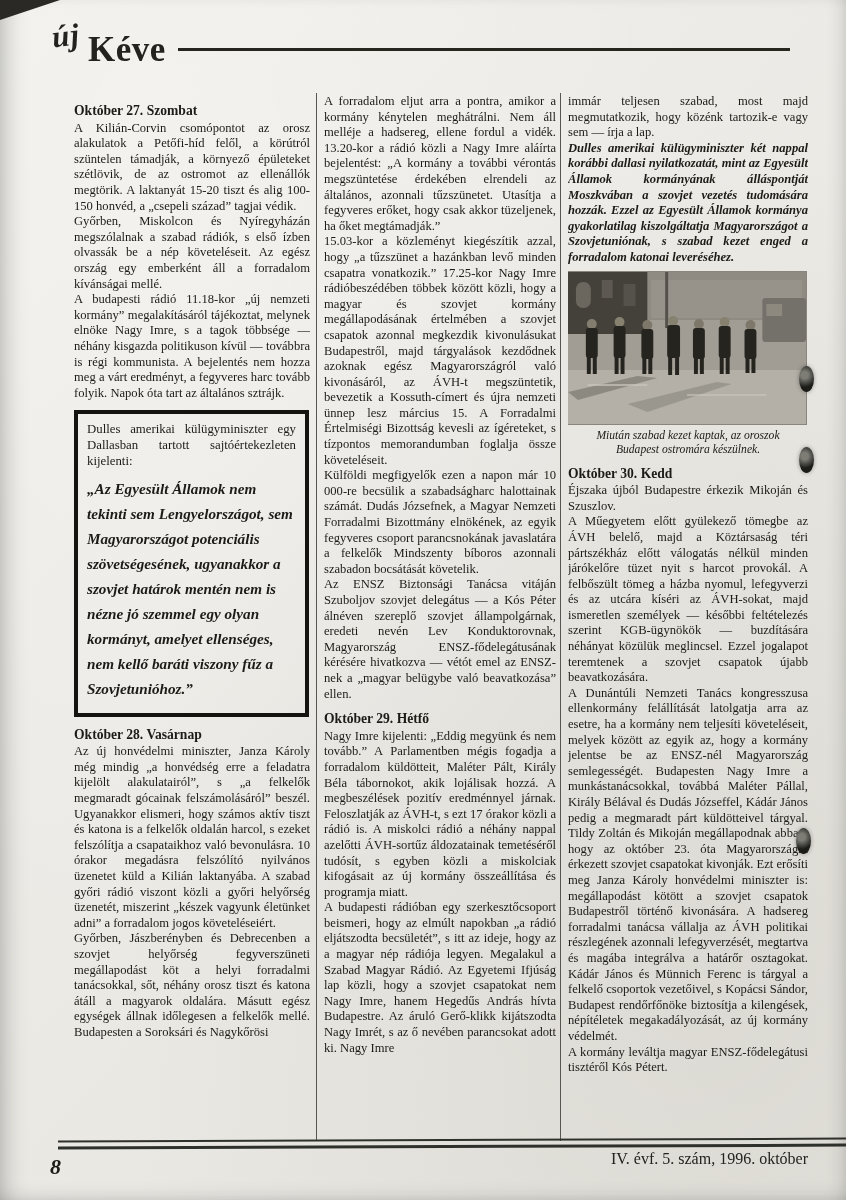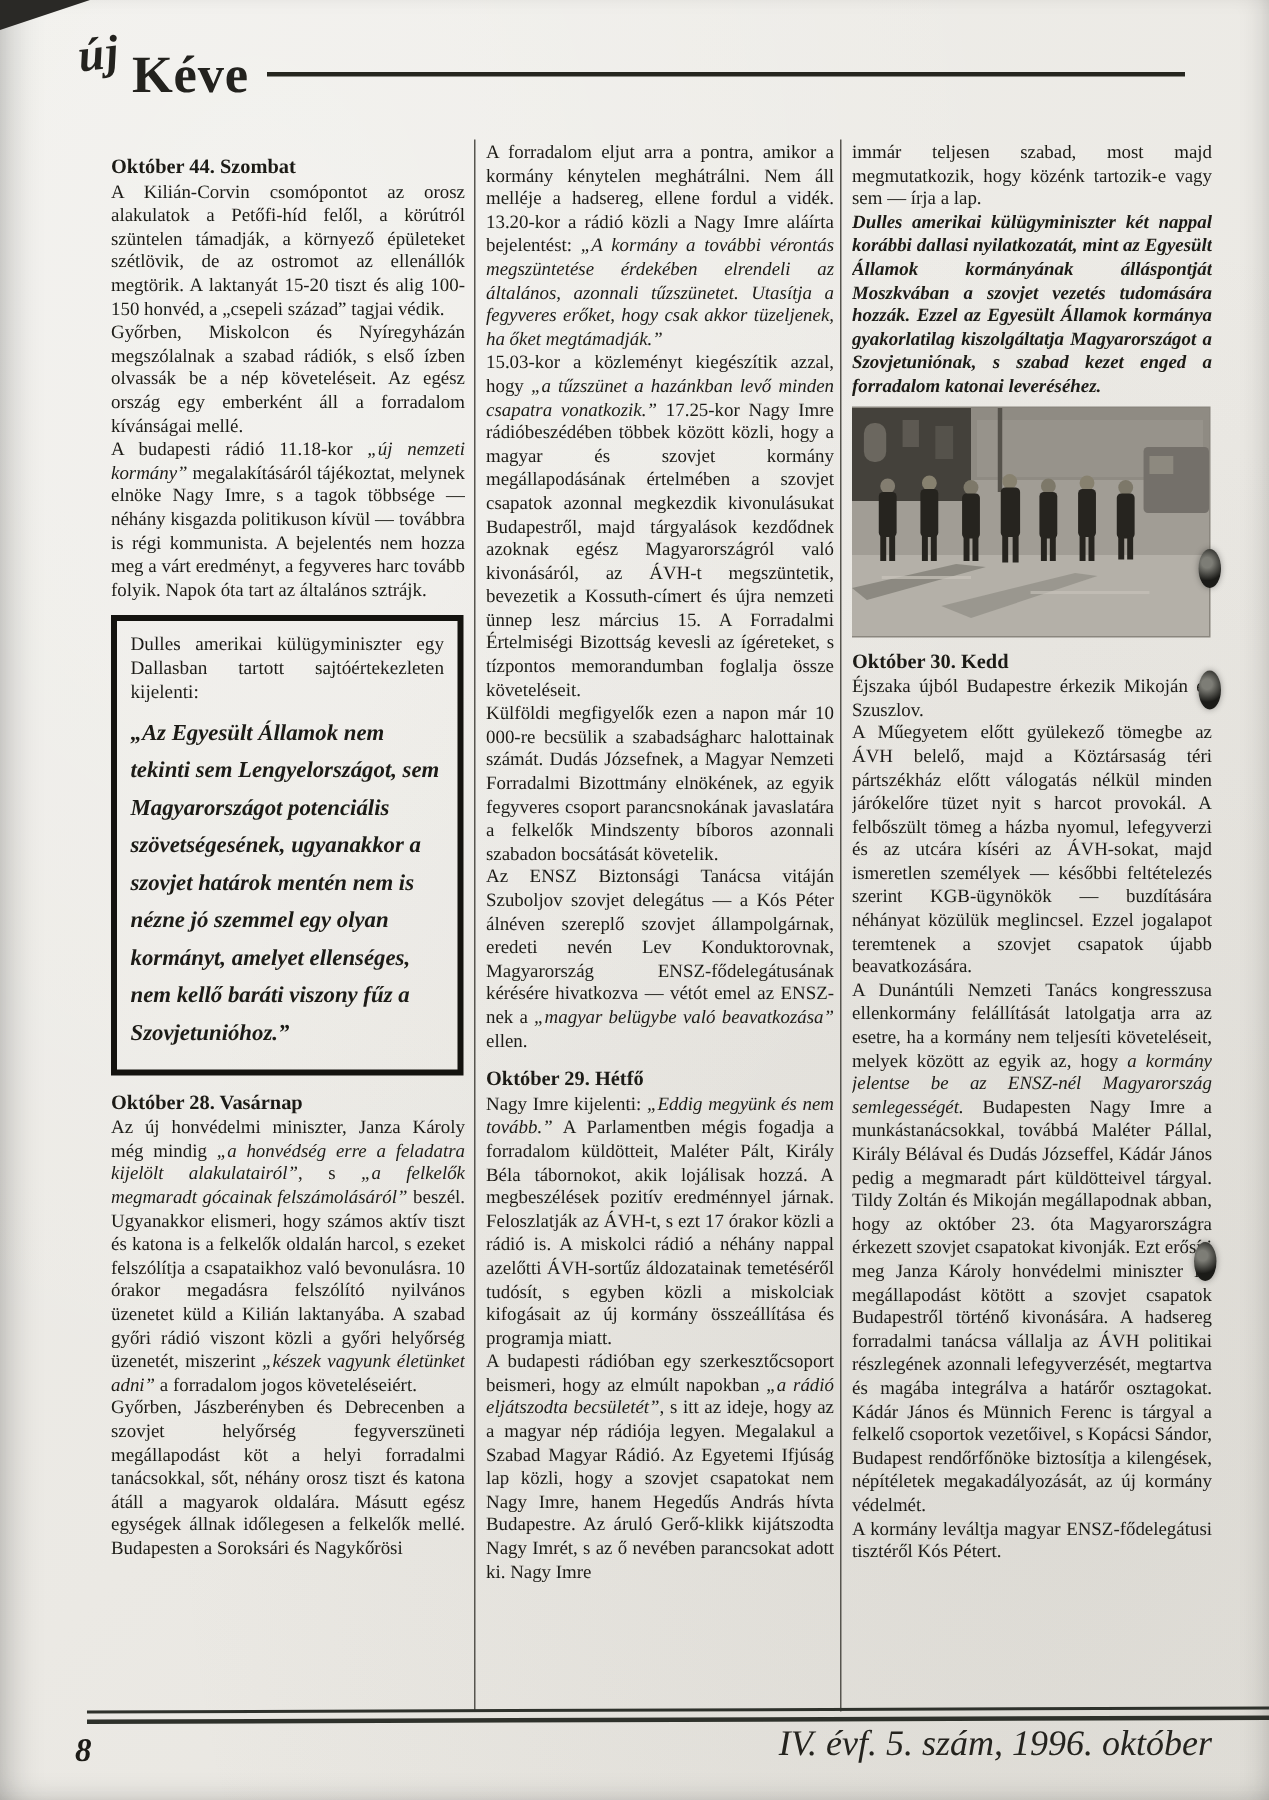--- a/index.html
+++ b/index.html
@@ -25,53 +25,53 @@
   
   .col{position:absolute;top:94px;height:1050px;overflow:hidden;text-align:justify;
     font-size:12.6px;line-height:15.6px;}
   #col-0{left:74px;width:236px;}
   #col-1{left:324px;width:232px;}
   #col-2{left:568px;width:240px;}
   .divider{position:absolute;top:93px;height:1048px;width:1px;background:#57554f;}
   #div-0{left:316px;} #div-1{left:560px;}
   .para{margin:0;}
   .para.bi{font-weight:bold;font-style:italic;}
-  .i{font-style:italic;}
+  .i{}
   .heading{font-weight:bold;font-size:13.6px;margin:9px 0 2px;text-align:left;}
   .quotebox{border:4px solid #14130f;padding:8px 9px 12px;margin:9px 1px 10px 0;}
   .qb-intro{margin:0;font-size:12.8px;line-height:15.8px;}
   .qb-quote{margin:6px 0 0;font-weight:bold;font-style:italic;font-size:15.2px;line-height:25px;text-align:left;}
   
   .photo-fig{margin:6px 0 4px;}
   .photo-frame{width:238px;height:152px;display:block;box-shadow:0 0 0 1px #8a867e;}
   .photo-caption{font-style:italic;font-size:11.6px;line-height:14px;text-align:center;
     margin:5px 8px 6px;}
   
   .footer-rule{position:absolute;left:58px;width:788px;top:1139px;height:4px;
     border-top:2px solid #2e312b;border-bottom:3px solid #2e312b;transform:rotate(-.2deg);}
   .page-number{position:absolute;left:50px;top:1154px;font-size:22px;font-weight:bold;font-style:italic;}
-  .issue-line{position:absolute;right:38px;top:1150px;font-size:24px;font-style:italic;color:#24231e;text-align:center;}
+  .issue-line{position:absolute;right:38px;top:1150px;font-size:16px;color:#24231e;text-align:center;}
   
   .mark{position:absolute;width:15px;height:26px;border-radius:50%;
     background:radial-gradient(circle at 38% 35%, #7d7d76 0 18%, #1b1b18 62%);
     box-shadow:0 0 4px rgba(0,0,0,.35);}
   #mark-0{left:799px;top:366px;} #mark-1{left:799px;top:447px;} #mark-2{left:796px;top:828px;}
 </style>
 </head>
 <body>
 
 <div class="page">
   <div class="corner-fold"></div>
 
   <div class="logo-prefix">új</div>
   <div class="logo-main">Kéve</div>
   <div class="masthead-rule"></div>
 
   <div class="col" id="col-0">
-      <div class="heading">Október 44. Szombat</div>
+      <div class="heading">Október 27. Szombat</div>
       <p class="para"><span>A Kilián-Corvin csomópontot az orosz alakulatok a Petőfi-híd felől, a körútról szüntelen támadják, a környező épületeket szétlövik, de az ostromot az ellenállók megtörik. A laktanyát 15-20 tiszt és alig 100-150 honvéd, a „csepeli század” tagjai védik.</span></p>
       <p class="para"><span>Győrben, Miskolcon és Nyíregyházán megszólalnak a szabad rádiók, s első ízben olvassák be a nép követeléseit. Az egész ország egy emberként áll a forradalom kívánságai mellé.</span></p>
       <p class="para"><span>A budapesti rádió 11.18-kor </span><span class="i">„új nemzeti kormány”</span><span> megalakításáról tájékoztat, melynek elnöke Nagy Imre, s a tagok többsége — néhány kisgazda politikuson kívül — továbbra is régi kommunista. A bejelentés nem hozza meg a várt eredményt, a fegyveres harc tovább folyik. Napok óta tart az általános sztrájk.</span></p>
       <div class="quotebox">
         <p class="qb-intro">Dulles amerikai külügyminiszter egy Dallasban tartott sajtóértekezleten kijelenti:</p>
         <p class="qb-quote">„Az Egyesült Államok nem tekinti sem Lengyelországot, sem Magyarországot potenciális szövetségesének, ugyanakkor a szovjet határok mentén nem is nézne jó szemmel egy olyan kormányt, amelyet ellenséges, nem kellő baráti viszony fűz a Szovjetunióhoz.”</p>
       </div>
       <div class="heading">Október 28. Vasárnap</div>
       <p class="para"><span>Az új honvédelmi miniszter, Janza Károly még mindig </span><span class="i">„a honvédség erre a feladatra kijelölt alakulatairól”</span><span>, s </span><span class="i">„a felkelők megmaradt gócainak felszámolásáról”</span><span> beszél. Ugyanakkor elismeri, hogy számos aktív tiszt és katona is a felkelők oldalán harcol, s ezeket felszólítja a csapataikhoz való bevonulásra. 10 órakor megadásra felszólító nyilvános üzenetet küld a Kilián laktanyába. A szabad győri rádió viszont közli a győri helyőrség üzenetét, miszerint </span><span class="i">„készek vagyunk életünket adni”</span><span> a forradalom jogos követeléseiért.</span></p>
       <p class="para"><span>Győrben, Jászberényben és Debrecenben a szovjet helyőrség fegyverszüneti megállapodást köt a helyi forradalmi tanácsokkal, sőt, néhány orosz tiszt és katona átáll a magyarok oldalára. Másutt egész egységek állnak időlegesen a felkelők mellé. Budapesten a Soroksári és Nagykőrösi</span></p>
@@ -131,20 +131,21 @@
         <circle cx="158" cy="50" r="5" fill="#87816f"></circle>
             <rect x="152" y="54" width="12" height="32" rx="3"></rect>
             <rect x="153" y="84" width="4" height="18"></rect>
             <rect x="159" y="84" width="4" height="18"></rect>
         <circle cx="184" cy="53" r="5" fill="#7d7869"></circle>
             <rect x="178" y="57" width="12" height="30" rx="3"></rect>
             <rect x="179" y="85" width="4" height="16"></rect>
             <rect x="185" y="85" width="4" height="16"></rect>
       </g>
     </svg>
+    <figcaption class="photo-caption">Miután szabad kezet kaptak, az oroszok Budapest ostromára készülnek.</figcaption>
   </figure>
 <div class="heading">Október 30. Kedd</div>
       <p class="para"><span>Éjszaka újból Budapestre érkezik Mikoján és Szuszlov.</span></p>
       <p class="para"><span>A Műegyetem előtt gyülekező tömegbe az ÁVH belelő, majd a Köztársaság téri pártszékház előtt válogatás nélkül minden járókelőre tüzet nyit s harcot provokál. A felbőszült tömeg a házba nyomul, lefegyverzi és az utcára kíséri az ÁVH-sokat, majd ismeretlen személyek — későbbi feltételezés szerint KGB-ügynökök — buzdítására néhányat közülük meglincsel. Ezzel jogalapot teremtenek a szovjet csapatok újabb beavatkozására.</span></p>
       <p class="para"><span>A Dunántúli Nemzeti Tanács kongresszusa ellenkormány felállítását latolgatja arra az esetre, ha a kormány nem teljesíti követeléseit, melyek között az egyik az, hogy </span><span class="i">a kormány jelentse be az ENSZ-nél Magyarország semlegességét.</span><span> Budapesten Nagy Imre a munkástanácsokkal, továbbá Maléter Pállal, Király Bélával és Dudás Józseffel, Kádár János pedig a megmaradt párt küldötteivel tárgyal. Tildy Zoltán és Mikoján megállapodnak abban, hogy az október 23. óta Magyarországra érkezett szovjet csapatokat kivonják. Ezt erősíti meg Janza Károly honvédelmi miniszter is: megállapodást kötött a szovjet csapatok Budapestről történő kivonására. A hadsereg forradalmi tanácsa vállalja az ÁVH politikai részlegének azonnali lefegyverzését, megtartva és magába integrálva a határőr osztagokat. Kádár János és Münnich Ferenc is tárgyal a felkelő csoportok vezetőivel, s Kopácsi Sándor, Budapest rendőrfőnöke biztosítja a kilengések, népítéletek megakadályozását, az új kormány védelmét.</span></p>
       <p class="para"><span>A kormány leváltja magyar ENSZ-fődelegátusi tisztéről Kós Pétert.</span></p>
     </div>
 
   <div class="mark" id="mark-0"></div>
   <div class="mark" id="mark-1"></div>

